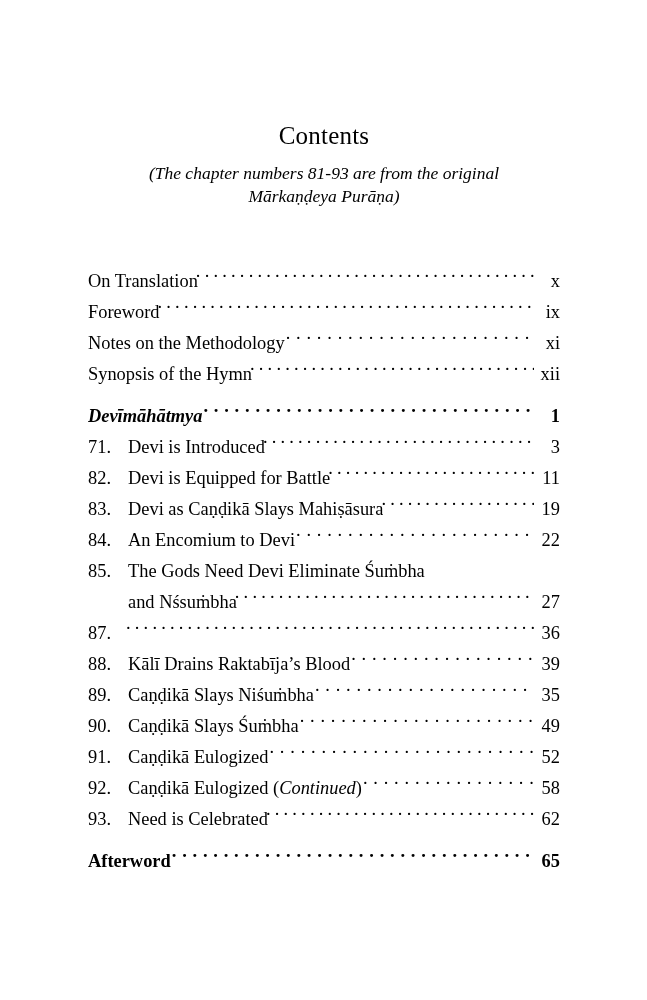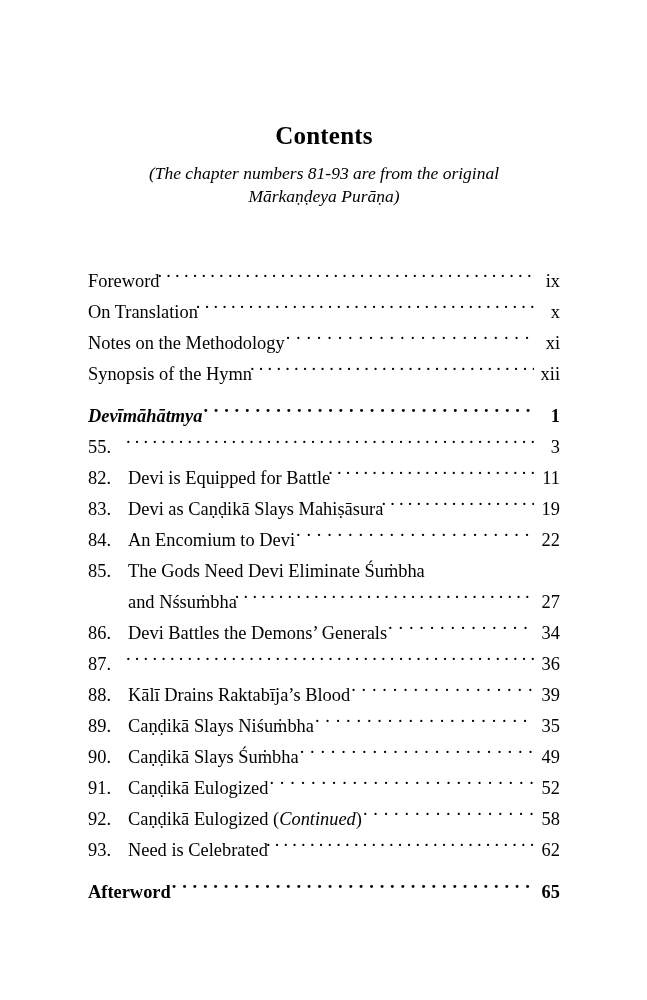--- a/index.html
+++ b/index.html
@@ -26,21 +26,21 @@
   
   .heading-block {
     position: absolute;
     left: 88px;
     top: 122px;
     width: 472px;
     text-align: center;
   }
   .toc-title {
     font-size: 25px;
-    font-weight: bold;
+    font-weight: normal;
     letter-spacing: 0.2px;
     line-height: 1.15;
     margin: 0;
   }
   .toc-subtitle {
     font-style: italic;
     font-size: 17.5px;
     line-height: 1.33;
     margin: 11px 0 17px 0;
     padding: 0 14px;
@@ -113,48 +113,49 @@
 <div class="page">
 
   <div class="heading-block">
     <h1 class="toc-title">Contents</h1>
     <p class="toc-subtitle"><span>(The chapter numbers 81-93 are from the original</span><br><span>Mārkaṇḍeya Purāṇa)</span></p>
   </div>
 
   <div class="toc-list">
 
     <div class="entry">
+      <span class="entry-label">On Translation</span>
+      <span class="leader tight"></span>
+      <span class="entry-page">x</span>
+    </div>
+    <div class="entry">
       <span class="entry-label">Foreword</span>
       <span class="leader tight"></span>
       <span class="entry-page">ix</span>
-    </div>
-    <div class="entry">
-      <span class="entry-label">On Translation</span>
-      <span class="leader tight"></span>
-      <span class="entry-page">x</span>
     </div>
     <div class="entry">
       <span class="entry-label">Notes on the Methodology</span>
       <span class="leader"></span>
       <span class="entry-page">xi</span>
     </div>
     <div class="entry">
       <span class="entry-label">Synopsis of the Hymn</span>
       <span class="leader tight"></span>
       <span class="entry-page">xii</span>
     </div>
 
     <div class="entry section gap-before">
       <span class="entry-label">Devīmāhātmya</span>
       <span class="leader"></span>
       <span class="entry-page">1</span>
     </div>
 
     <div class="entry">
-      <span class="entry-num">55.</span>
+      <span class="entry-num">71.</span>
+      <span class="entry-label">Devi is Introduced</span>
       <span class="leader tight"></span>
       <span class="entry-page">3</span>
     </div>
 
     <div class="entry">
       <span class="entry-num">82.</span>
       <span class="entry-label">Devi is Equipped for Battle</span>
       <span class="leader tight"></span>
       <span class="entry-page">11</span>
     </div>
@@ -178,26 +179,20 @@
       <span class="entry-label">The Gods Need Devi Eliminate Śuṁbha</span>
 
     </div>
     <div class="entry continuation">
       <span class="entry-num"></span>
       <span class="entry-label">and Nśsuṁbha</span>
       <span class="leader tight"></span>
       <span class="entry-page">27</span>
     </div>
 
-    <div class="entry">
-      <span class="entry-num">86.</span>
-      <span class="entry-label">Devi Battles the Demons’ Generals</span>
-      <span class="leader"></span>
-      <span class="entry-page">34</span>
-    </div>
 
     <div class="entry">
       <span class="entry-num">87.</span>
       <span class="leader tight"></span>
       <span class="entry-page">36</span>
     </div>
 
     <div class="entry">
       <span class="entry-num">88.</span>
       <span class="entry-label">Kālī Drains Raktabīja’s Blood</span>

